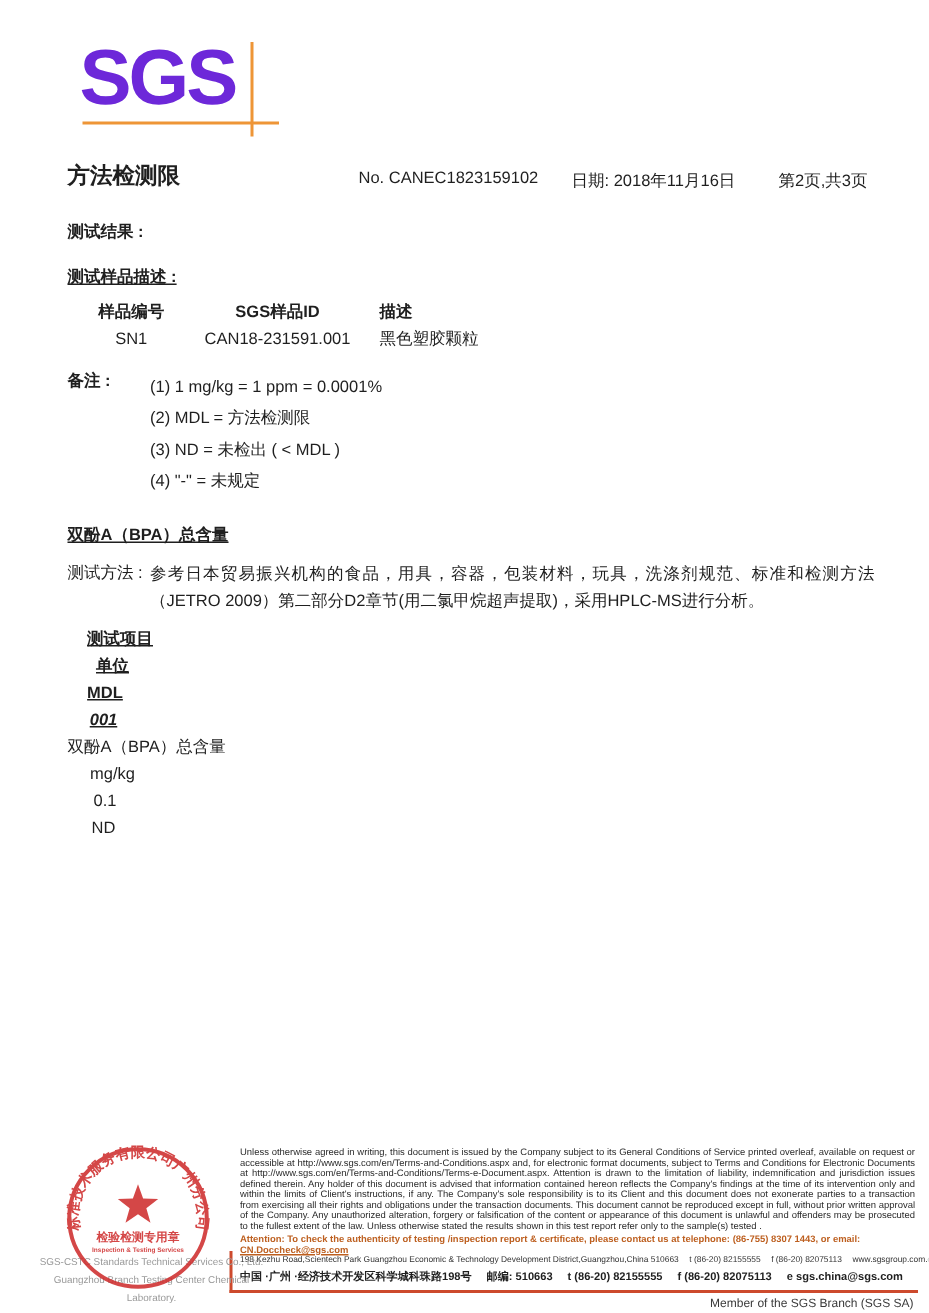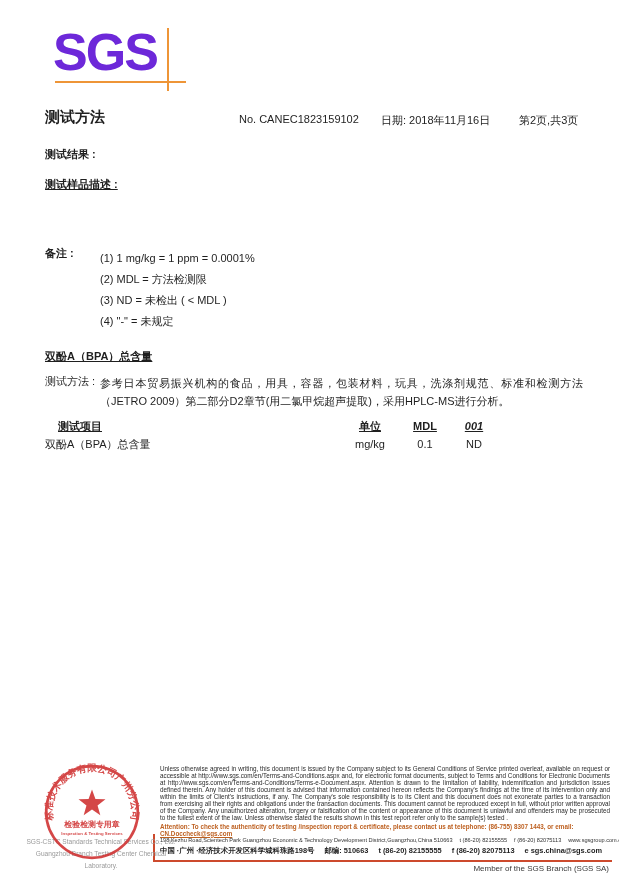--- a/index.html
+++ b/index.html
@@ -38,21 +38,21 @@
   .notes { position:absolute; left:100px; top:248px; font-size:11px; }
   .notes div { line-height:21px; }
 
   
   .bpa-heading { position:absolute; left:45px; top:349px; font-size:11px; font-weight:bold; text-decoration:underline; }
   .method-label { position:absolute; left:45px; top:374px; font-size:11px; }
   .method-text { position:absolute; left:100px; top:374px; width:483px; font-size:11px; line-height:18px; text-align:justify; }
 
   
   .result-table { position:absolute; left:45px; top:417px; font-size:11px; }
-  .rt-row { display:flex; line-height:18px; }
+  .rt-row { display:flex; line-height:18px;flex-direction:column; }
   .rt-c1 { width:295px; }
   .rt-head .rt-c1 { padding-left:13px; }
   .rt-c2 { width:60px; text-align:center; }
   .rt-c3 { width:50px; text-align:center; }
   .rt-c4 { width:48px; text-align:center; }
   .rt-head span { font-weight:bold; text-decoration:underline; }
   .rt-head .italic { font-style:italic; }
 
   
   .stamp { position:absolute; left:42px; top:762px; width:100px; height:100px; opacity:0.88; z-index:3; }
@@ -77,28 +77,40 @@
 </style>
 </head>
 <body>
 
 <div class="page">
 
   <div class="logo">SGS</div>
   <div class="logo-hline"></div>
   <div class="logo-vline"></div>
 
-  <div class="title">测试方法</div>
+  <div class="title">方法检测限</div>
   <div class="report-no">No. CANEC1823159102</div>
   <div class="date">日期: 2018年11月16日</div>
   <div class="page-indicator">第2页,共3页</div>
 
   <div class="results-label">测试结果 :</div>
   <div class="sample-heading">测试样品描述 :</div>
 
+  <div class="sample-table">
+    <div class="st-row st-head">
+      <span class="st-c1">样品编号</span>
+      <span class="st-c2">SGS样品ID</span>
+      <span class="st-c3">描述</span>
+    </div>
+    <div class="st-row">
+      <span class="st-c1">SN1</span>
+      <span class="st-c2">CAN18-231591.001</span>
+      <span class="st-c3">黑色塑胶颗粒</span>
+    </div>
+  </div>
 
   <div class="notes-label">备注 :</div>
   <div class="notes">
     <div>(1) 1 mg/kg = 1 ppm = 0.0001%</div>
     <div>(2) MDL = 方法检测限</div>
     <div>(3) ND = 未检出 ( &lt; MDL )</div>
     <div>(4) "-" = 未规定</div>
   </div>
 
   <div class="bpa-heading">双酚A（BPA）总含量</div>

